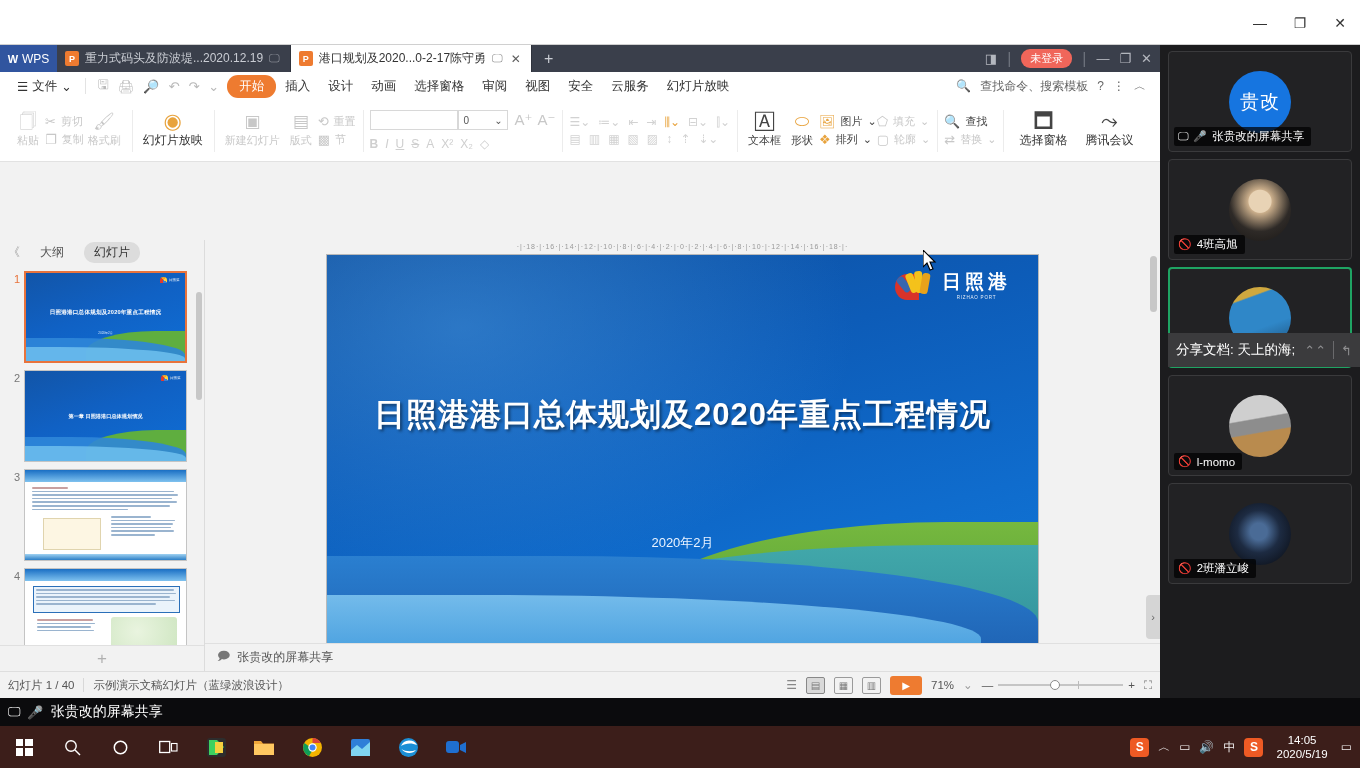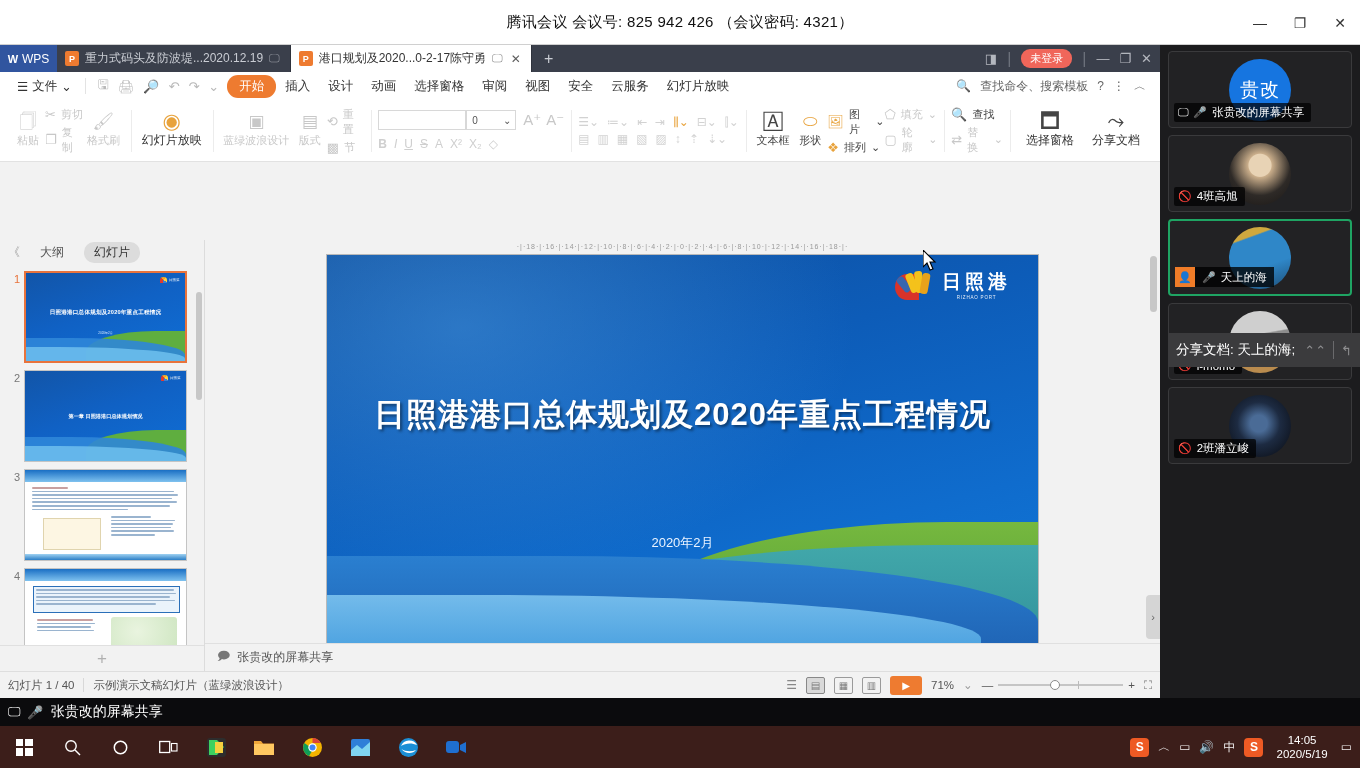--- a/index.html
+++ b/index.html
@@ -172,21 +172,21 @@
   .play-btn{width:32px;height:19px;background:#ee7b30;border-radius:3px;color:#fff;
     display:flex;align-items:center;justify-content:center;font-size:10px;}
   .zoom-slider{display:flex;align-items:center;gap:5px;}
   .zs-track{width:125px;height:2px;background:#c5c5c5;position:relative;}
   .zs-knob{position:absolute;left:52px;top:-4px;width:10px;height:10px;border-radius:50%;
     background:#fff;border:1px solid #8a8a8a;}
   .zs-tick{position:absolute;left:80px;top:-3px;width:1px;height:8px;background:#bbb;}
 
   
   .panel{position:absolute;right:0;top:45px;width:200px;height:653px;background:#1c1c1e;padding:6px 8px;}
-  .ptile{height:77px;border:1px solid #3a3a3c;border-radius:4px;margin-bottom:7px;position:relative;
+  .ptile{height:101px;border:1px solid #3a3a3c;border-radius:4px;margin-bottom:7px;position:relative;
     background:#222224;overflow:hidden;display:flex;align-items:center;justify-content:center;}
   .ptile.speaking{border:2px solid #1fa463;}
   .av-circle{width:62px;height:62px;border-radius:50%;display:flex;align-items:center;justify-content:center;
     color:#fff;font-size:19px;letter-spacing:1px;}
   .av-blue{background:#1675e0;}
   .av-photo{width:62px;height:62px;border-radius:50%;overflow:hidden;position:relative;}
   .ph1{background:radial-gradient(circle at 50% 36%,#e8d3b5 0 22%,#c9ad8a 24%,#2e2a27 60%,#1a1715 100%);}
   .ph2{background:linear-gradient(160deg,#cfa83f 0 20%,#2f87c8 22% 62%,#1d4f78 100%);}
   .ph3{background:linear-gradient(170deg,#cfcfcf 0 38%,#8d8d8d 40% 58%,#b98b4e 60% 100%);}
   .ph4{background:radial-gradient(circle at 48% 46%,#4a6b96 0 18%,#1d2b42 46%,#07080c 100%);}
@@ -219,21 +219,20 @@
   .clock{display:flex;flex-direction:column;align-items:center;line-height:14px;font-size:11.5px;padding:0 4px;}
   .win-logo{display:grid;grid-template-columns:1fr 1fr;grid-gap:2px;width:17px;height:17px;}
   .win-logo i{background:#fff;display:block;}
   .sg-icon{width:19px;height:19px;border-radius:4px;background:#ee5a24;color:#fff;font-size:12px;
     display:flex;align-items:center;justify-content:center;font-weight:bold;}
 </style>
 </head>
 <body>
 
 <div class="meet-titlebar">
-  <div class="meet-title">腾讯会议 会议号: 825 942 426 （会议密码: 4321）</div>
   <div class="win-ctrls">
     <div class="win-btn">—</div>
     <div class="win-btn">❐</div>
     <div class="win-btn close">✕</div>
   </div>
 </div>
 
 <div class="screen-area">
 
   <div class="wps-tabs">
@@ -323,21 +322,21 @@
     <div class="rgroup">
       <div class="ritem big">
         <span class="gl accent">◉</span>
         <span class="lb">幻灯片放映</span>
       </div>
     </div>
 
     <div class="rgroup">
       <div class="ritem">
         <span class="gl">▣</span>
-        <span class="lb">蓝绿波浪设计</span>
+        <span class="lb">新建幻灯片</span>
       </div>
       <div class="ritem">
         <span class="gl">▤</span>
         <span class="lb">版式</span>
       </div>
       <div class="rcol">
         <div class="rrow">
           <span class="gl">⟲</span>
           <span>重置</span>
         </div>
@@ -445,21 +444,21 @@
       </div>
     </div>
 
     <div class="rgroup">
       <div class="ritem big">
         <span class="gl enabled">🗖</span>
         <span class="lb">选择窗格</span>
       </div>
       <div class="ritem big">
         <span class="gl enabled">⤳</span>
-        <span class="lb">分享文档</span>
+        <span class="lb">腾讯会议</span>
       </div>
     </div>
   </div>
 
   <div class="wps-body">
 
     <div class="thumbs">
       <div class="thumb-head">
         <span class="collapse">《</span>
         <span class="th-tab">大纲</span>

